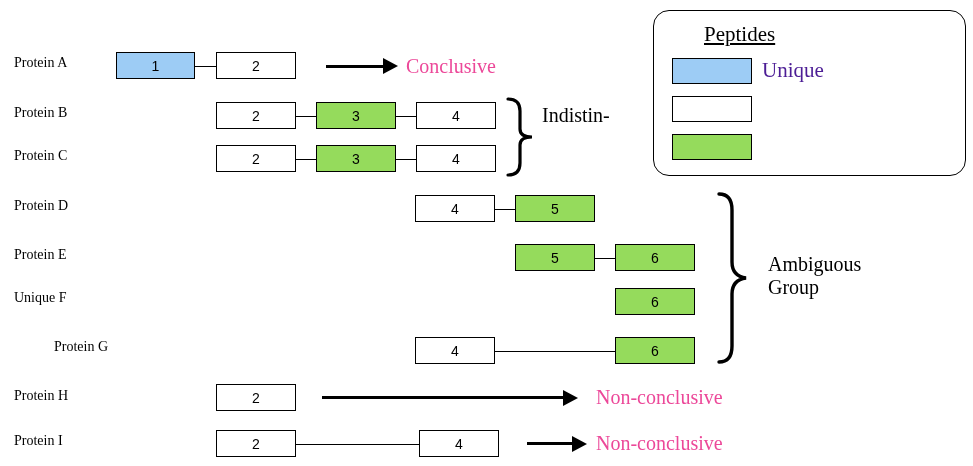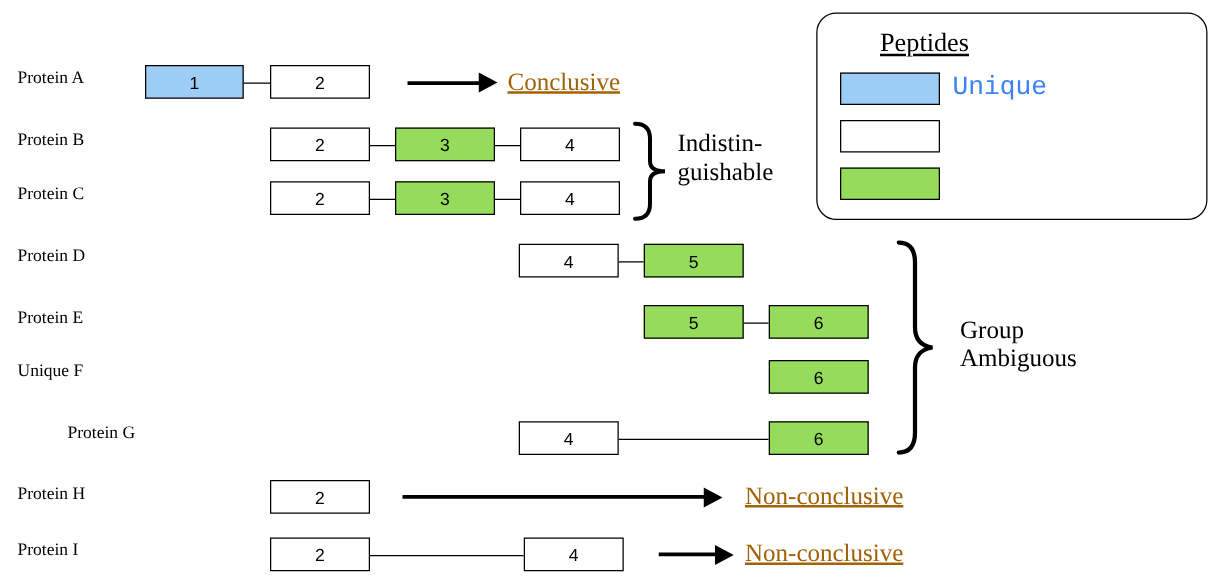--- a/index.html
+++ b/index.html
@@ -52,24 +52,23 @@
     position: absolute;
     width: 0;
     height: 0;
     border-top: 8px solid transparent;
     border-bottom: 8px solid transparent;
     border-left: 15px solid #000000;
   }
   .outcome-text {
     position: absolute;
     font-size: 20px;
-    color: #a16207;
+    color: #ec4899;
     white-space: nowrap;
     line-height: 1;
-    text-decoration: underline;
   }
   .group-text {
     position: absolute;
     font-size: 20px;
     color: #000000;
     line-height: 1.15;
     text-align: left;
   }
   .brace {
     position: absolute;
@@ -92,24 +91,23 @@
   .legend-swatch {
     position: absolute;
     box-sizing: border-box;
     border: 1.6px solid #000000;
     width: 80px;
     height: 26px;
   }
   .legend-label {
     position: absolute;
     font-size: 21px;
-    color: #3b82f6;
+    color: #4c1d95;
     white-space: nowrap;
     line-height: 1;
-    font-family: Liberation Mono, monospace;
   }
 </style>
 </head>
 <body>
 
 <div id="stage">
 
   <div class="row-label" style="left:14px; top:56px;">Protein A</div>
   <div class="row-label" style="left:14px; top:106px;">Protein B</div>
   <div class="row-label" style="left:14px; top:149px;">Protein C</div>
@@ -137,43 +135,42 @@
   <div class="connector" style="left:296px; top:159px; width:20px;"></div>
   <div class="pep-box discriminating" style="left:316px; top:145px; width:80px;">3</div>
   <div class="connector" style="left:396px; top:159px; width:20px;"></div>
   <div class="pep-box nondisc" style="left:416px; top:145px; width:80px;">4</div>
 
   <svg class="brace" style="left:504px; top:96px;" width="34" height="82" viewBox="0 0 34 82">
     <path d="M4 3 Q16 3 16 15 L16 33 Q16 41 28 41 Q16 41 16 49 L16 67 Q16 79 4 79" fill="none" stroke="#000000" stroke-width="3.2" stroke-linecap="round"></path>
   </svg>
   <div class="group-text" style="left:542px; top:104px; width:120px;">
     <div>Indistin-</div>
-    <div>guishable</div>
   </div>
 
   <div class="pep-box nondisc" style="left:415px; top:195px; width:80px;">4</div>
   <div class="connector" style="left:495px; top:209px; width:20px;"></div>
   <div class="pep-box discriminating" style="left:515px; top:195px; width:80px;">5</div>
 
   <div class="pep-box discriminating" style="left:515px; top:244px; width:80px;">5</div>
   <div class="connector" style="left:595px; top:258px; width:20px;"></div>
   <div class="pep-box discriminating" style="left:615px; top:244px; width:80px;">6</div>
 
   <div class="pep-box discriminating" style="left:615px; top:288px; width:80px;">6</div>
 
   <div class="pep-box nondisc" style="left:415px; top:337px; width:80px;">4</div>
   <div class="connector" style="left:495px; top:351px; width:120px;"></div>
   <div class="pep-box discriminating" style="left:615px; top:337px; width:80px;">6</div>
 
   <svg class="brace" style="left:714px; top:190px;" width="38" height="176" viewBox="0 0 38 176">
     <path d="M5 4 Q18 4 18 20 L18 72 Q18 86 32 88 Q18 90 18 104 L18 156 Q18 172 5 172" fill="none" stroke="#000000" stroke-width="3.4" stroke-linecap="round"></path>
   </svg>
   <div class="group-text" style="left:768px; top:253px; width:150px;">
+    <div>Ambiguous</div>
     <div>Group</div>
-    <div>Ambiguous</div>
   </div>
 
   <div class="pep-box nondisc" style="left:216px; top:384px; width:80px;">2</div>
   <div class="arrow-line" style="left:322px; top:396px; width:244px;"></div>
   <div class="arrow-head" style="left:563px; top:390px;"></div>
   <div class="outcome-text" style="left:596px; top:387px;">Non-conclusive</div>
 
   <div class="pep-box nondisc" style="left:216px; top:430px; width:80px;">2</div>
   <div class="connector" style="left:296px; top:444px; width:123px;"></div>
   <div class="pep-box nondisc" style="left:419px; top:430px; width:80px;">4</div>

